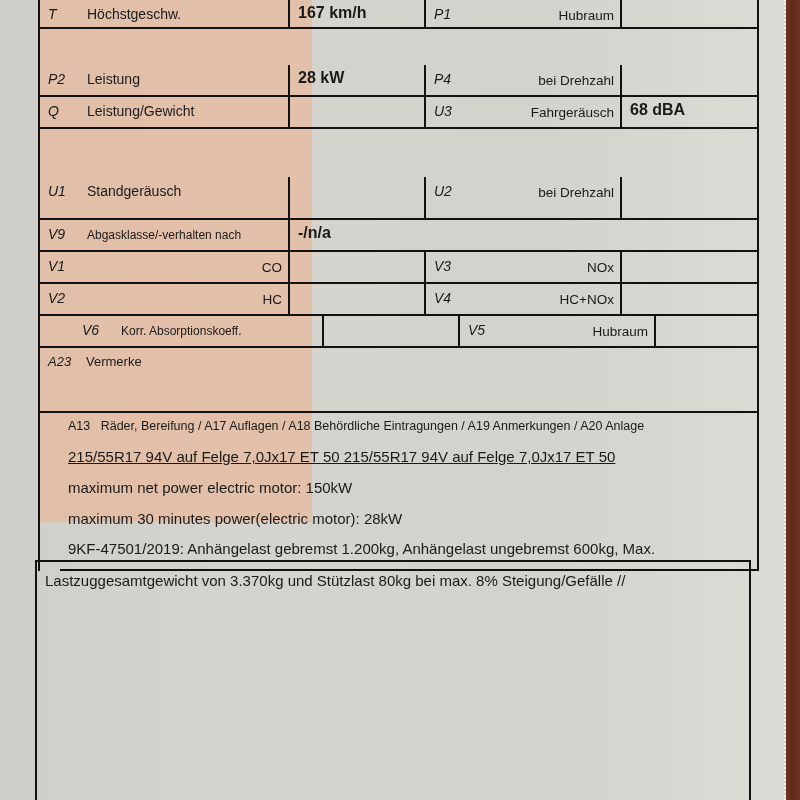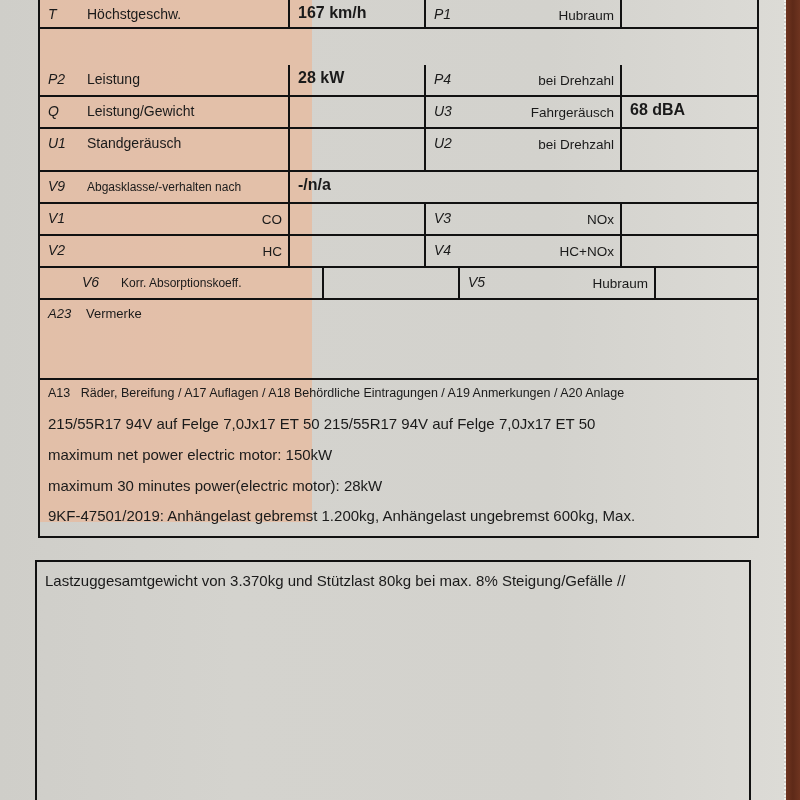--- a/index.html
+++ b/index.html
@@ -35,22 +35,22 @@
   .c-val { width:136px; border-right:2px solid #111; }
   .c-label2 { width:196px; border-right:2px solid #111; }
   .c-val2 { flex:1; }
   .code { position:absolute; left:8px; top:6px; font-style:italic; font-size:14px; }
   .lbl { position:absolute; left:47px; top:6px; font-size:14px; }
   .lbl.small { font-size:12px; top:8px; }
   .lbl-right { position:absolute; right:6px; top:8px; font-size:13.5px; }
   .val { position:absolute; left:8px; top:4px; font-size:16px;font-weight:bold; }
   .wide { flex:1; }
   .sub { font-size:9px; vertical-align:-4px; }
-  .row.a23 { height:80px;align-items:flex-end; }
-  .a13 { height:156px; border-bottom:2px solid #111; position:relative; }
+  .row.a23 { height:65px;align-items:flex-end; }
+  .a13 { height:156px; border-bottom:2px solid #111; position:relative;margin-left:20px; }
   .a13 .hdr { position:absolute; left:8px; top:6px; font-size:12.5px; }
   .a13 .line { position:absolute; left:8px; font-size:15px; }
   .box2 {
     position:absolute; left:35px; top:560px; width:716px; height:260px;
     border:2px solid #111; box-sizing:border-box;
   }
   .box2 .txt { position:absolute; left:8px; top:10px; font-size:15px; }
 </style>
 </head>
 <body>
@@ -102,21 +102,21 @@
         <span class="val"></span>
       </div>
     <div class="cell c-label2">
       <span class="code">U3</span>
       <span class="lbl-right">Fahrgeräusch</span>
     </div>
     <div class="cell c-val2">
         <span class="val">68 dBA</span>
       </div>
   </div>
-  <div class="row" style="height:43px;">
+  <div class="row" style="height:43px;margin-top:48px;">
     <div class="cell c-label">
       <span class="code">U1</span>
       <span class="lbl">Standgeräusch</span>
     </div>
     <div class="cell c-val">
         <span class="val"></span>
       </div>
     <div class="cell c-label2">
       <span class="code">U2</span>
       <span class="lbl-right">bei Drehzahl</span>
@@ -187,21 +187,21 @@
 
   <div class="row a23">
     <div class="cell wide">
       <span class="code" style="font-size:13px;">A23</span>
       <span class="lbl" style="left:46px;font-size:13px;">Vermerke</span>
     </div>
   </div>
 
   <div class="a13">
     <span class="hdr" style="white-space:pre;">A13   Räder, Bereifung / A17 Auflagen / A18 Behördliche Eintragungen / A19 Anmerkungen / A20 Anlage</span>
-    <span class="line" style="top:35px;">215/55R17 94V auf Felge 7,0Jx17 ET 50 215/55R17 94V auf Felge 7,0Jx17 ET 50</span>
+    <span class="line" style="top:35px;text-decoration:underline;">215/55R17 94V auf Felge 7,0Jx17 ET 50 215/55R17 94V auf Felge 7,0Jx17 ET 50</span>
     <span class="line" style="top:66px;">maximum net power electric motor: 150kW</span>
     <span class="line" style="top:97px;">maximum 30 minutes power(electric motor): 28kW</span>
     <span class="line" style="top:127px;">9KF-47501/2019: Anhängelast gebremst 1.200kg, Anhängelast ungebremst 600kg, Max.</span>
   </div>
 </div>
 
 <div class="box2">
   <span class="txt">Lastzuggesamtgewicht von 3.370kg und Stützlast 80kg bei max. 8% Steigung/Gefälle //</span>
 </div>
 

